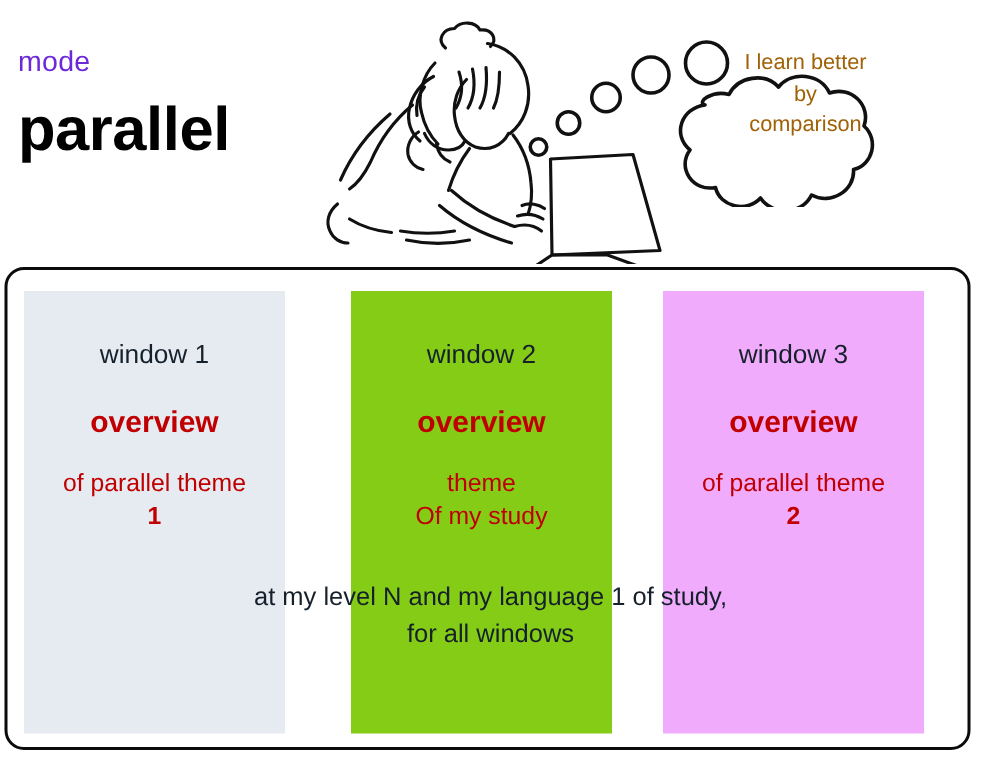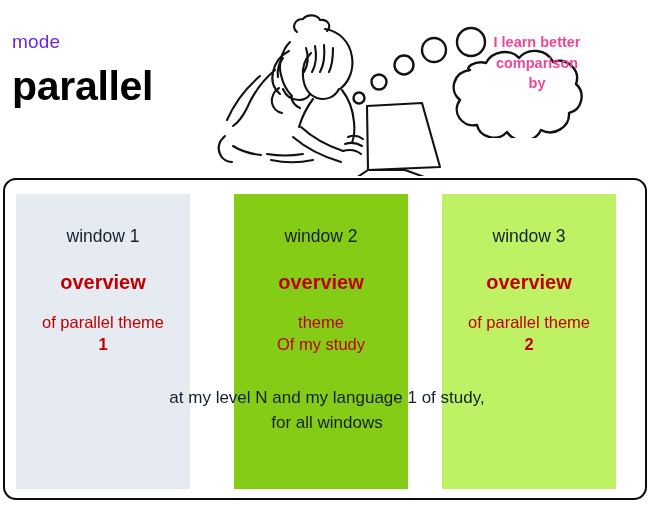--- a/index.html
+++ b/index.html
@@ -57,23 +57,22 @@
     top: 8px;
   }
 
   #bubble-text {
     position: absolute;
     left: 462px;
     top: 32px;
     width: 150px;
     text-align: center;
     font-size: 14.5px;
-    color: #ec4899;
+    color: #a16207;
     line-height: 1.42;
-    font-weight: bold;
   }
   #bubble-text .bline { display: block; }
 
   
   #windows-box {
     position: absolute;
     left: 3px;
     top: 178px;
     width: 644px;
     height: 322px;
@@ -85,21 +84,21 @@
 
   .window-panel {
     position: absolute;
     top: 14px;
     width: 174px;
     height: 295px;
     box-sizing: border-box;
   }
   #window-panel-1 { left: 11px;  background: #e6ebf2; }
   #window-panel-2 { left: 229px; background: #84cc16; }
-  #window-panel-3 { left: 437px; background: #bef264; padding-left: 44px; }
+  #window-panel-3 { left: 437px; background: #f0abfc; padding-left: 44px; }
 
   .window-title {
     position: absolute;
     left: 0;
     top: 34px;
     width: 100%;
     text-align: center;
     font-size: 17.5px;
     color: #15202b;
     line-height: 1;
@@ -217,22 +216,22 @@
                c13 -3 17 -20 7 -29
                c5 -14 -9 -27 -23 -22
                c-6 -13 -25 -15 -34 -4
                c-9 -10 -27 -7 -33 5
                c-11 -3 -22 5 -16 7 z" stroke-linejoin="round"></path>
     </svg>
   </div>
 
   <div id="bubble-text">
     <span class="bline">I learn better</span>
+    <span class="bline">by</span>
     <span class="bline">comparison</span>
-    <span class="bline">by</span>
   </div>
 </div>
 
 <div id="windows-box">
 
   <div class="window-panel" id="window-panel-1">
     <div class="window-title">window 1</div>
     <div class="window-overview">overview</div>
     <div class="window-sub">
       <span class="sline">of parallel theme</span>

